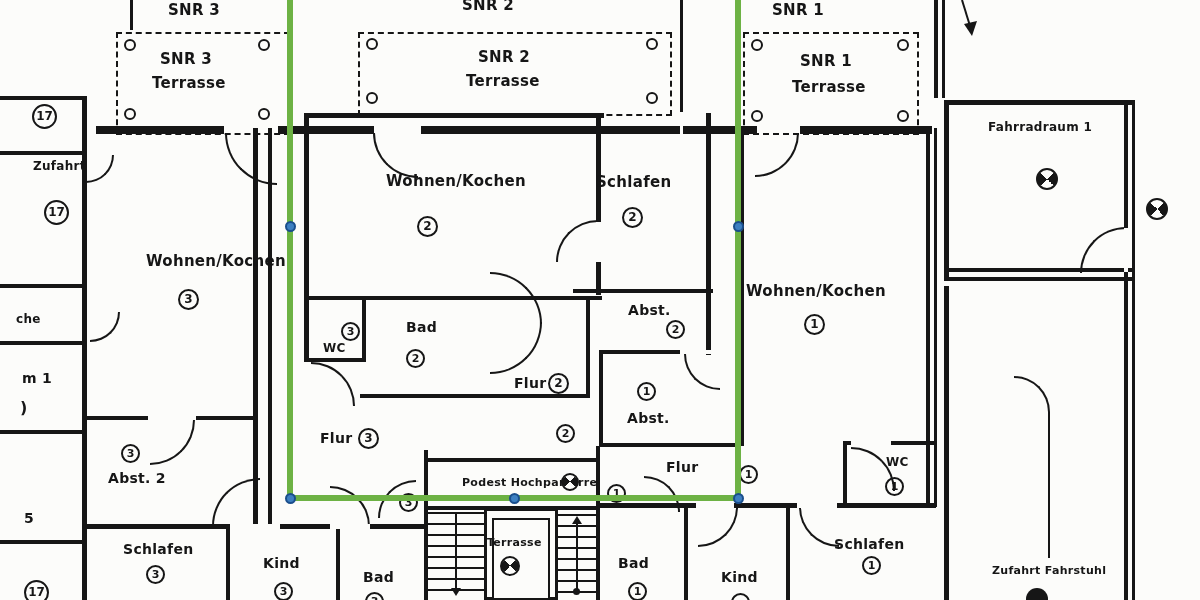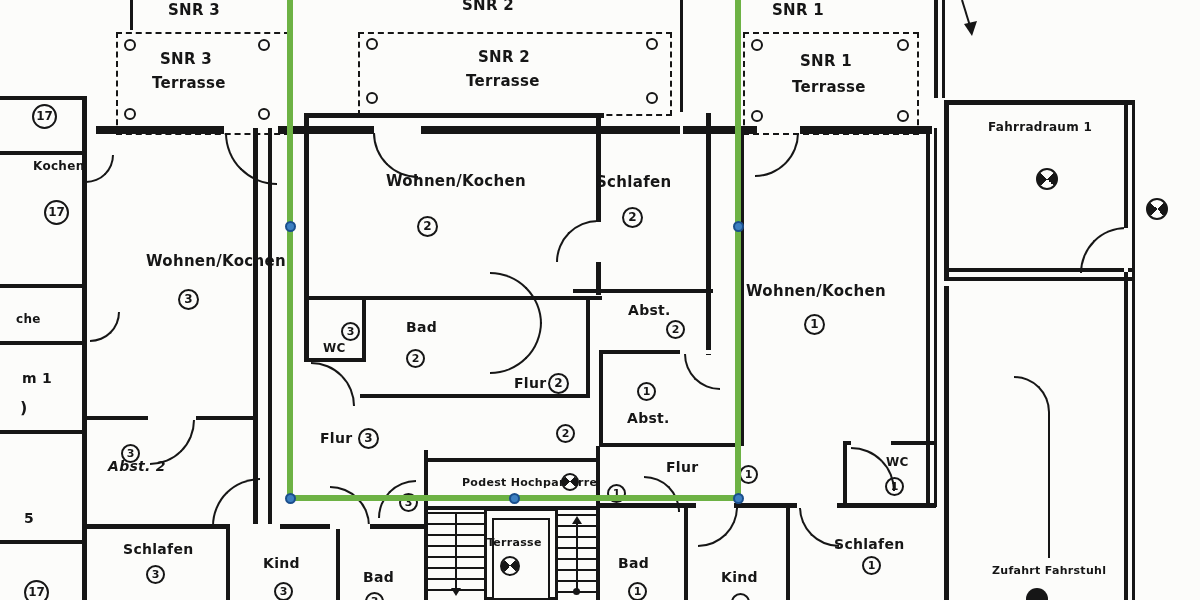--- a/index.html
+++ b/index.html
@@ -170,21 +170,21 @@
   <div class="arc arc-tl" style="left:212px;top:478px;width:48px;height:48px;"></div>
   <div class="arc arc-bl" style="left:684px;top:354px;width:36px;height:36px;"></div>
   <div class="arc arc-tr" style="left:851px;top:447px;width:44px;height:44px;"></div>
   <div class="arc arc-bl" style="left:799px;top:507px;width:40px;height:40px;"></div>
   <div class="arc arc-br" style="left:698px;top:507px;width:40px;height:40px;"></div>
   <div class="arc arc-tr" style="left:330px;top:486px;width:40px;height:40px;"></div>
   <div class="arc arc-tl" style="left:378px;top:480px;width:38px;height:38px;"></div>
   <div class="arc arc-tr" style="left:644px;top:476px;width:36px;height:36px;"></div>
 
   <span class="cnum" style="left:32px;top:104px;width:25px;height:25px;line-height:21px;">17</span>
-  <div class="lbl" style="left:33px;top:159px;font-size:12px;">Kochen</div>
+  <div class="lbl" style="left:33px;top:159px;font-size:12px;">Zufahrt</div>
   <span class="cnum" style="left:44px;top:200px;width:25px;height:25px;line-height:21px;">17</span>
   <div class="lbl" style="left:16px;top:312px;font-size:12px;">che</div>
   <div class="lbl" style="left:22px;top:370px;font-size:14px;">m 1</div>
   <div class="lbl" style="left:20px;top:398px;font-size:16px;">)</div>
   <div class="lbl" style="left:24px;top:510px;font-size:14px;">5</div>
   <span class="cnum" style="left:24px;top:580px;width:25px;height:25px;line-height:21px;">17</span>
 
   <div class="lbl" style="left:146px;top:252px;">Wohnen/Kochen</div>
   <span class="cnum" style="left:178px;top:289px;">3</span>
 
@@ -217,21 +217,21 @@
   <div class="lbl" style="left:746px;top:282px;">Wohnen/Kochen</div>
   <span class="cnum" style="left:804px;top:314px;">1</span>
 
   <div class="lbl" style="left:666px;top:459px;font-size:14px;">Flur</div>
   <span class="cnum sm" style="left:739px;top:465px;">1</span>
 
   <div class="lbl" style="left:886px;top:455px;font-size:12px;">WC</div>
   <span class="cnum sm" style="left:885px;top:477px;">1</span>
 
   <span class="cnum sm" style="left:121px;top:444px;">3</span>
-  <div class="lbl" style="left:108px;top:458px;font-size:14px;font-style:italic;">Abst. 2</div>
+  <div class="lbl" style="left:108px;top:470px;font-size:14px;">Abst. 2</div>
 
   <div class="lbl" style="left:123px;top:541px;font-size:14px;">Schlafen</div>
   <span class="cnum sm" style="left:146px;top:565px;">3</span>
 
   <div class="lbl" style="left:263px;top:555px;font-size:14px;">Kind</div>
   <span class="cnum sm" style="left:274px;top:582px;">3</span>
 
   <div class="lbl" style="left:363px;top:569px;font-size:14px;">Bad</div>
   <span class="cnum sm" style="left:365px;top:592px;">3</span>
 

